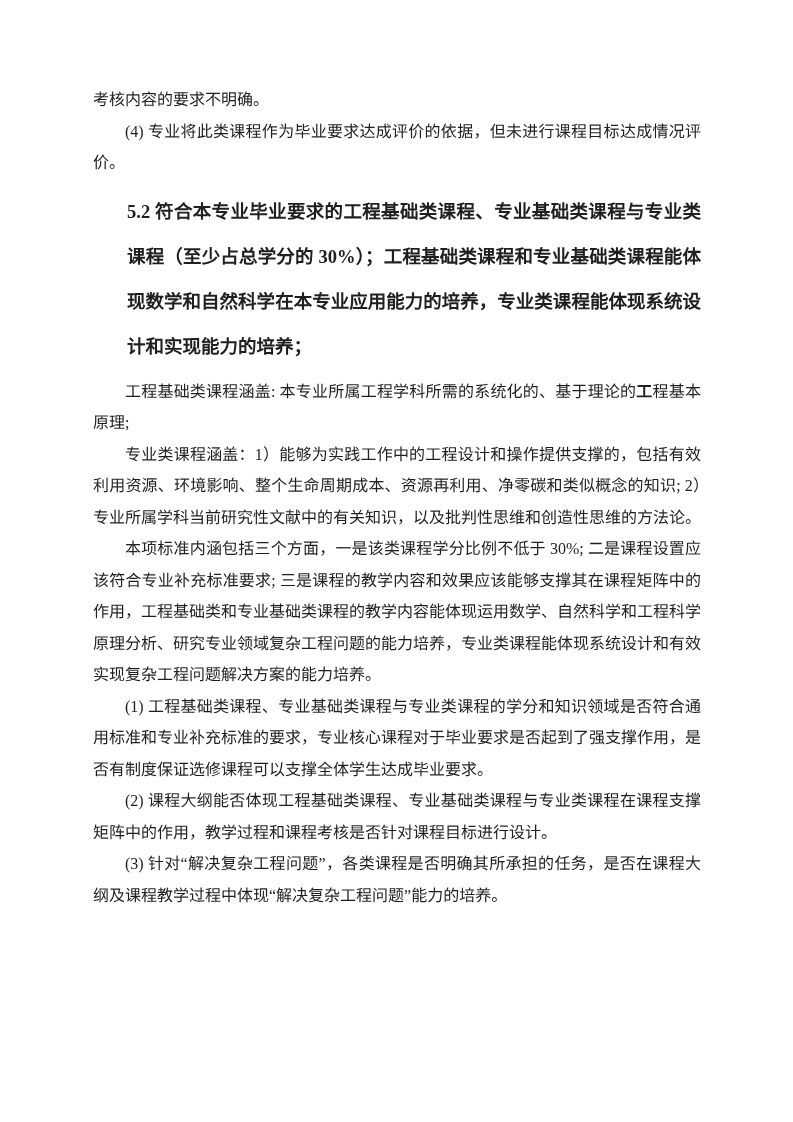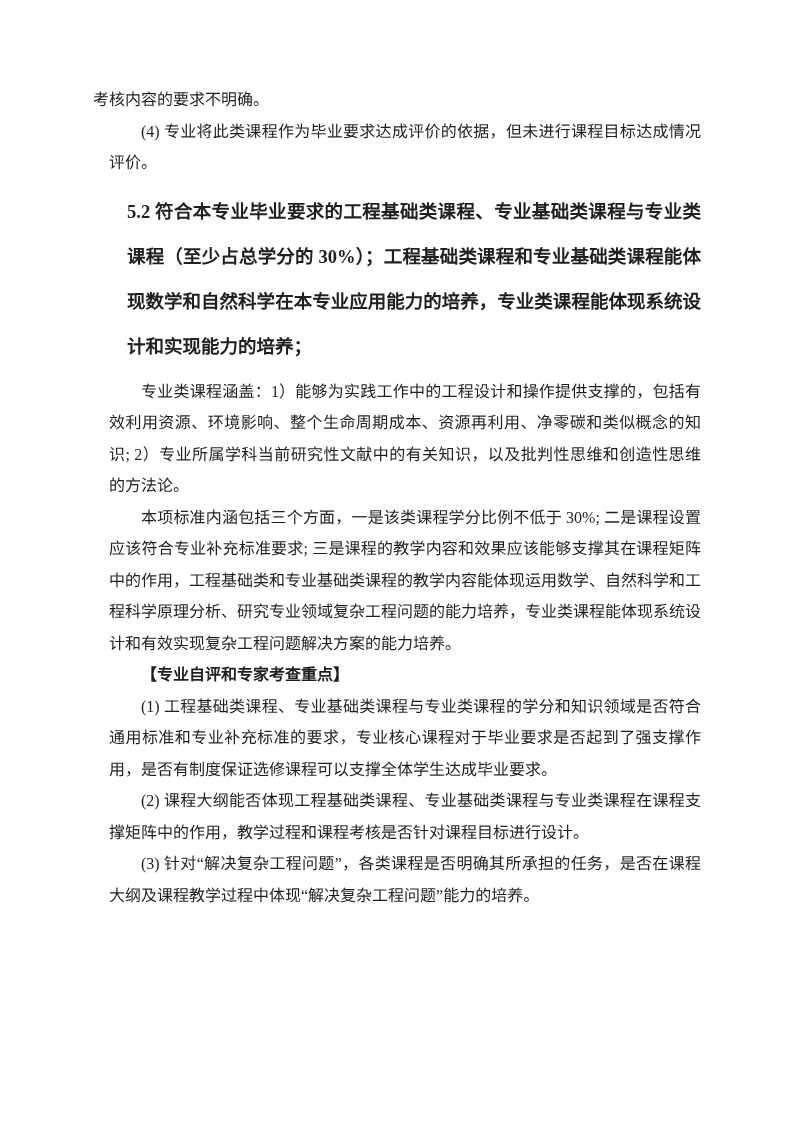--- a/index.html
+++ b/index.html
@@ -40,34 +40,33 @@
   p.para-heading {
     font-size: 18.5px;
     line-height: 45px;
     font-weight: 700;
     margin-top: 11px;
     margin-bottom: 6px;
     margin-left: 34px;
   }
   p.para-indent {
     text-indent: 32px;
-    margin-left: 16px;
   }
   .seg-bold {
     font-weight: 700;
   }
 </style>
 </head>
 <body>
 
 <div class="page">
   <div class="content" id="document-content">
       <p class="para-body"><span class="seg-regular">考核内容的要求不明确。</span></p>
       <p class="para-body para-indent"><span class="seg-regular">(4) 专业将此类课程作为毕业要求达成评价的依据，但未进行课程目标达成情况评价。</span></p>
       <p class="para-heading"><span class="seg-bold">5.2 符合本专业毕业要求的工程基础类课程、专业基础类课程与专业类课程（至少占总学分的 30%）；工程基础类课程和专业基础类课程能体现数学和自然科学在本专业应用能力的培养，专业类课程能体现系统设计和实现能力的培养；</span></p>
+      <p class="para-body para-indent"><span class="seg-regular">工程基础类课程涵盖: 本专业所属工程学科所需的系统化的、基于理论的</span><span class="seg-bold">工</span><span class="seg-regular">程基本原理;</span></p>
       <p class="para-body para-indent"><span class="seg-regular">专业类课程涵盖：1）能够为实践工作中的工程设计和操作提供支撑的，包括有效利用资源、环境影响、整个生命周期成本、资源再利用、净零碳和类似概念的知识; 2）专业所属学科当前研究性文献中的有关知识，以及批判性思维和创造性思维的方法论。</span></p>
       <p class="para-body para-indent"><span class="seg-regular">本项标准内涵包括三个方面，一是该类课程学分比例不低于 30%; 二是课程设置应该符合专业补充标准要求; 三是课程的教学内容和效果应该能够支撑其在课程矩阵中的作用，工程基础类和专业基础类课程的教学内容能体现运用数学、自然科学和工程科学原理分析、研究专业领域复杂工程问题的能力培养，专业类课程能体现系统设计和有效实现复杂工程问题解决方案的能力培养。</span></p>
-      <p class="para-label para-indent"><span class="seg-bold">【专业自评和专家考查重点】</span></p>
       <p class="para-body para-indent"><span class="seg-regular">(1) 工程基础类课程、专业基础类课程与专业类课程的学分和知识领域是否符合通用标准和专业补充标准的要求，专业核心课程对于毕业要求是否起到了强支撑作用，是否有制度保证选修课程可以支撑全体学生达成毕业要求。</span></p>
       <p class="para-body para-indent"><span class="seg-regular">(2) 课程大纲能否体现工程基础类课程、专业基础类课程与专业类课程在课程支撑矩阵中的作用，教学过程和课程考核是否针对课程目标进行设计。</span></p>
       <p class="para-body para-indent"><span class="seg-regular">(3) 针对“解决复杂工程问题”，各类课程是否明确其所承担的任务，是否在课程大纲及课程教学过程中体现“解决复杂工程问题”能力的培养。</span></p>
     </div>
 </div>
 
 </body></html>

